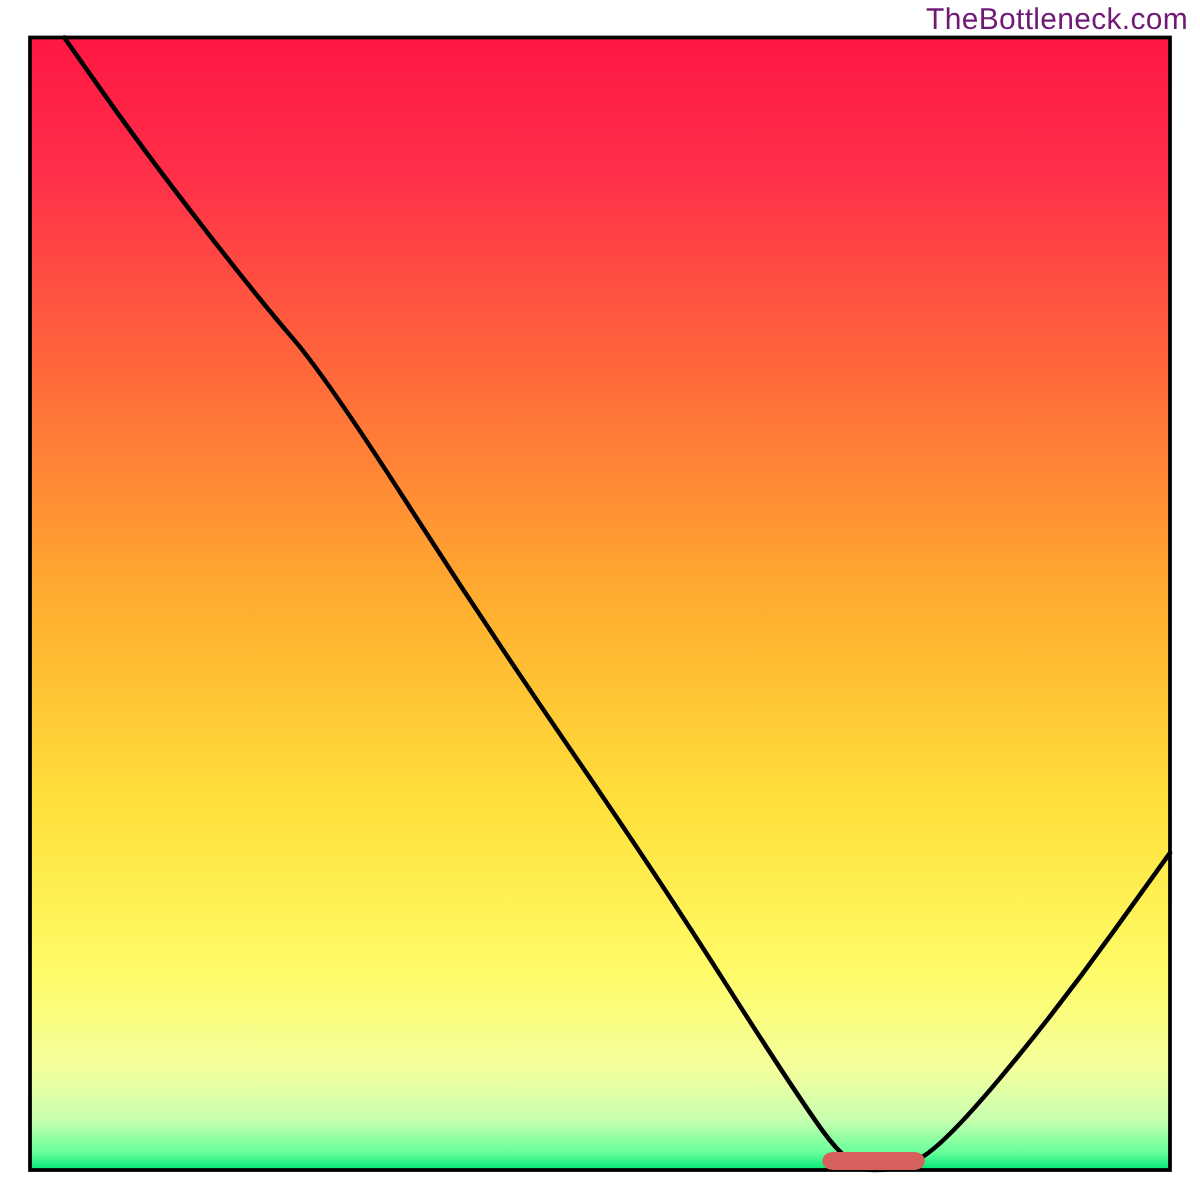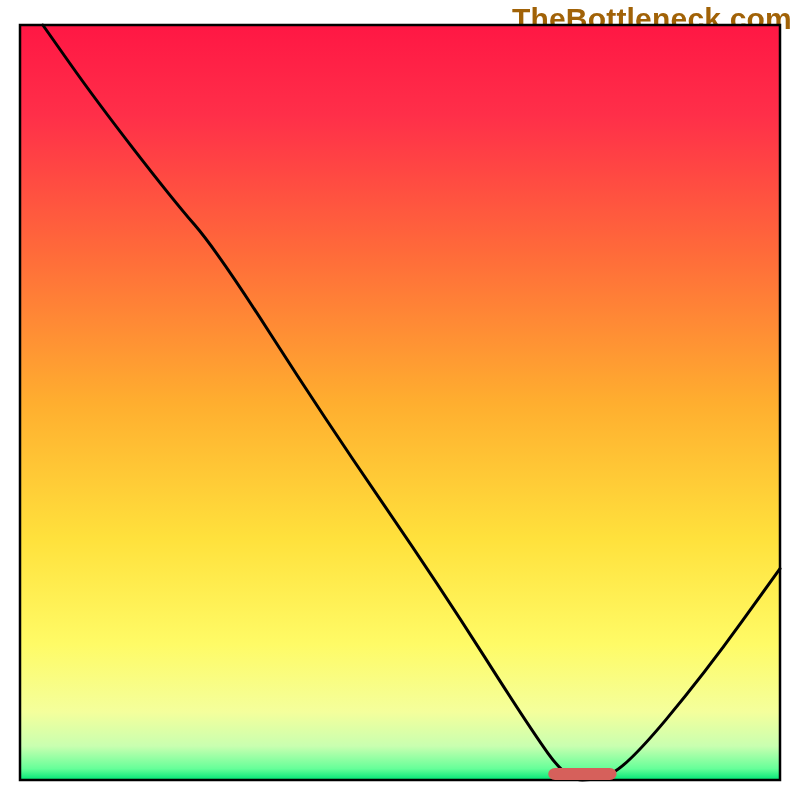--- a/index.html
+++ b/index.html
@@ -13,23 +13,23 @@
   }
   .stage {
     position: relative;
     width: 800px;
     height: 800px;
   }
   .watermark {
     position: absolute;
     top: 2px;
     right: 8px;
-    font-size: 30px;
-    font-weight: 700;
-    color: #a16207;
+    font-size: 20px;
+    font-weight: 400;
+    color: #701a75;
     letter-spacing: 0.2px;
   }
   svg {
     position: absolute;
     left: 0;
     top: 0;
   }
 </style>
 </head>
 <body>

